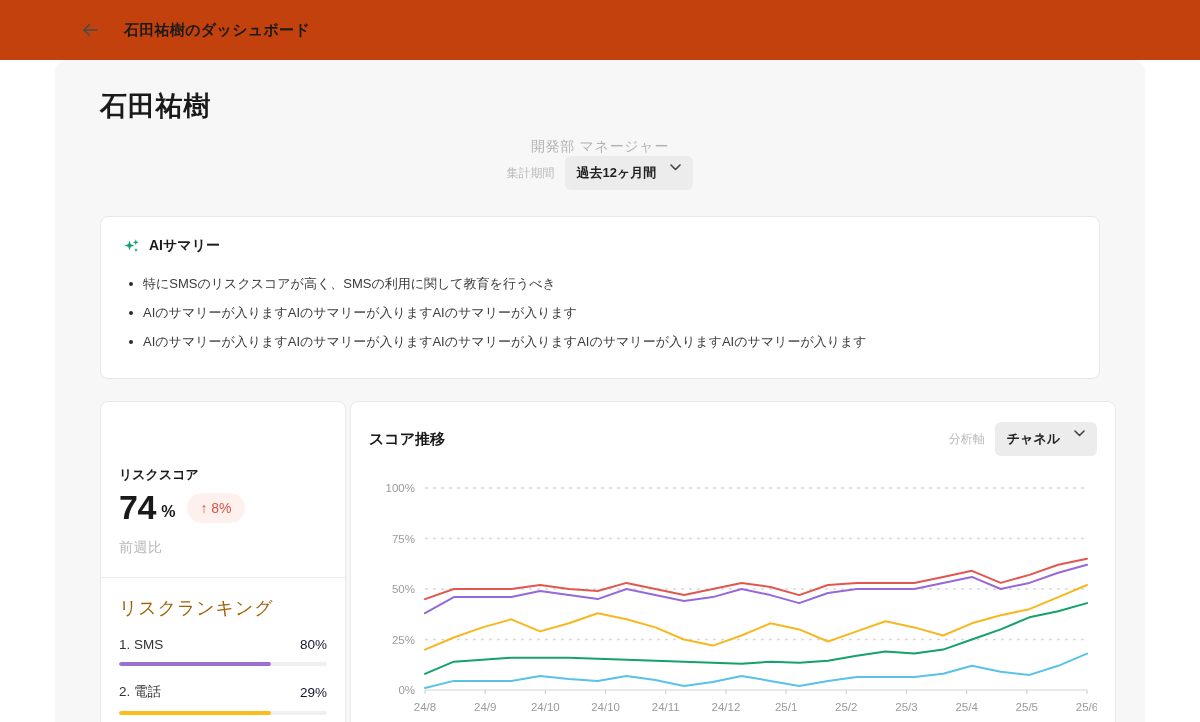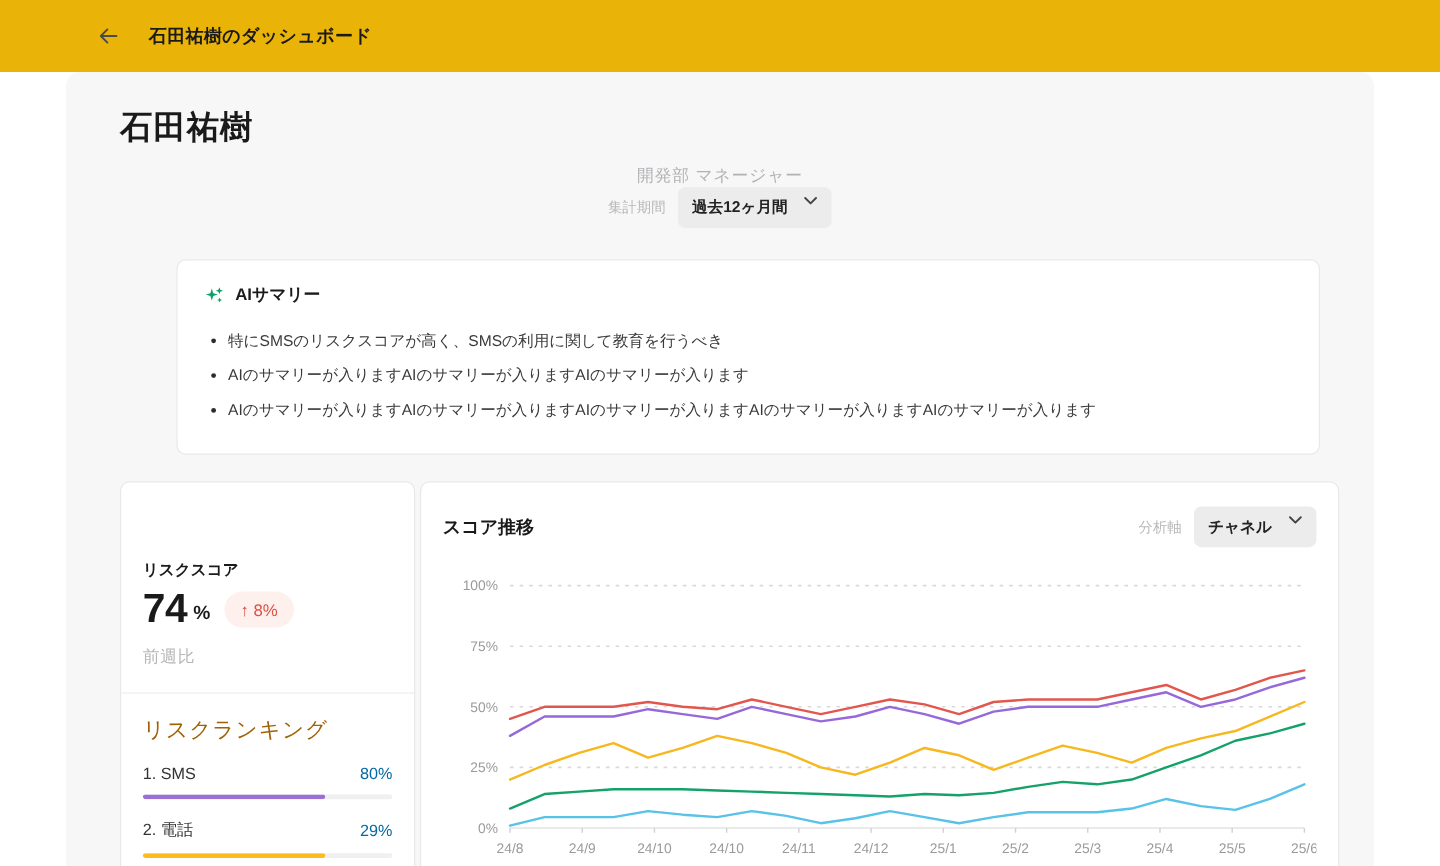--- a/index.html
+++ b/index.html
@@ -1,39 +1,39 @@
 <!DOCTYPE html>
 <html><head>
 <meta charset="utf-8">
 <style>
   * { margin:0; padding:0; box-sizing:border-box; }
   html,body { width:1200px; height:722px; overflow:hidden; background:#fff;
     font-family:"Liberation Sans","DejaVu Sans",sans-serif; color:#1a1a1a; }
 
   
-  .topbar { height:60px; display:flex; align-items:center; padding-left:78px; background:#eab308; }
+  .topbar { height:60px; display:flex; align-items:center; padding-left:78px; background:#c2410c; }
   .back-btn { width:24px; height:24px; display:flex; align-items:center; justify-content:center; cursor:pointer; }
   .topbar-title { margin-left:22px; font-size:15px; font-weight:700; letter-spacing:.02em; }
 
   
   .panel { margin:0 55px; height:calc(722px - 60px + 40px); background:#f7f7f8;
     border-radius:12px 12px 0 0; padding:28px 45px 40px; }
 
   .person-name { font-size:27px; font-weight:700; letter-spacing:.03em; }
   .subhead-row { display:flex; justify-content:space-between; align-items:center; margin-top:14px;flex-direction:column; }
   .person-role { font-size:14px; color:#b3b3b6; letter-spacing:.05em; }
   .select-group { display:flex; align-items:center; gap:10px; }
   .select-label { font-size:12px; color:#b9b9bc; }
   .chip-select { display:flex; gap:14px; background:#ececed; border:none;
     border-radius:6px; padding:8px 12px; font-size:13px; font-weight:600; color:#222;
     font-family:inherit; cursor:pointer; }
 
   
   .card { background:#fff; border:1px solid #e9e9ea; border-radius:8px; }
-  .ai-card { margin-top:26px; padding:20px 22px 22px;margin-left:47px; }
+  .ai-card { margin-top:26px; padding:20px 22px 22px; }
   .ai-head { display:flex; align-items:center; gap:9px; }
   .ai-title { font-size:14px; font-weight:700; }
   .ai-list { margin-top:14px; list-style:none; }
   .ai-list li { display:flex; align-items:flex-start; font-size:13px; color:#3a3a3a;
     line-height:1.55; padding:4.5px 0 4.5px 6px; }
   .ai-list li .dot { width:4px; height:4px; border-radius:50%; background:#2c2c2c;
     margin:8px 10px 0 0; flex-shrink:0; }
 
   
   .cards-row { display:flex; gap:4px; margin-top:22px; align-items:stretch; }
@@ -43,21 +43,21 @@
   .score-value { font-size:34px; font-weight:700; letter-spacing:-.01em; }
   .score-unit { font-size:16px; font-weight:700; margin-left:5px; margin-top:8px; }
   .delta-badge { margin-left:12px; background:#fdf0ed; color:#dd5147; font-size:14px;
     padding:7px 13px; border-radius:999px; white-space:nowrap; }
   .compare-label { margin-top:12px; font-size:14px; color:#b7b7ba; letter-spacing:.04em; }
   .score-divider { border:none; border-top:1px solid #ededee; margin:20px -18px 18px; }
   .ranking-title { font-size:18px; color:#a16207; letter-spacing:.05em; }
   .rank-item { margin-top:17px; }
   .rank-label-row { display:flex; justify-content:space-between; align-items:center;gap:36px; }
   .rank-name { font-size:13.5px; color:#333; }
-  .rank-value { font-size:13.5px; color:#0369a1; }
+  .rank-value { font-size:13.5px; color:#0f172a; }
   .rank-track { margin-top:10px; height:4px; background:#f0f0f1; border-radius:2px; overflow:hidden; }
   .rank-fill { height:100%; border-radius:2px; }
 
   .chart-card { flex:1; padding:20px 18px 16px; display:flex; flex-direction:column; }
   .chart-head { display:flex; justify-content:space-between; align-items:center; }
   .chart-title { font-size:15px; font-weight:700; }
   .chart-wrap { margin-top:18px; }
 
   svg text { font-family:"Liberation Sans","DejaVu Sans",sans-serif; }
 </style>

